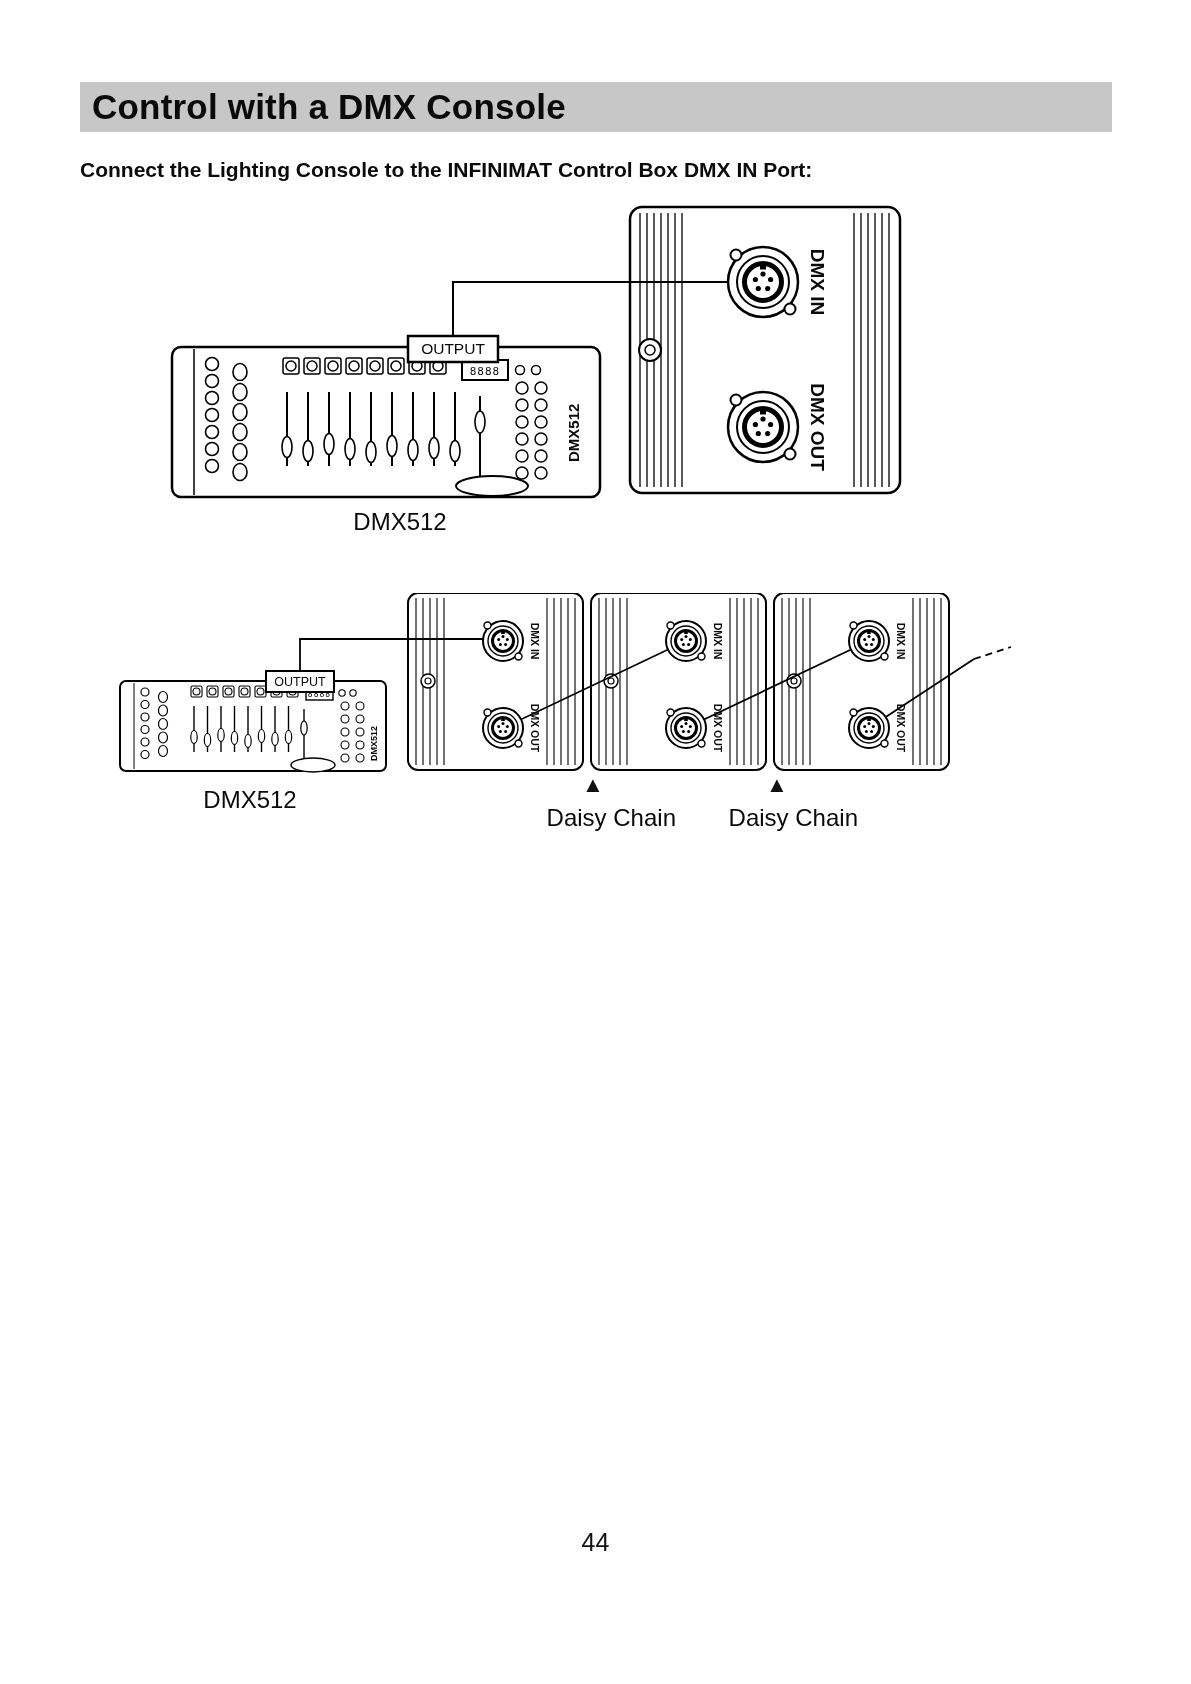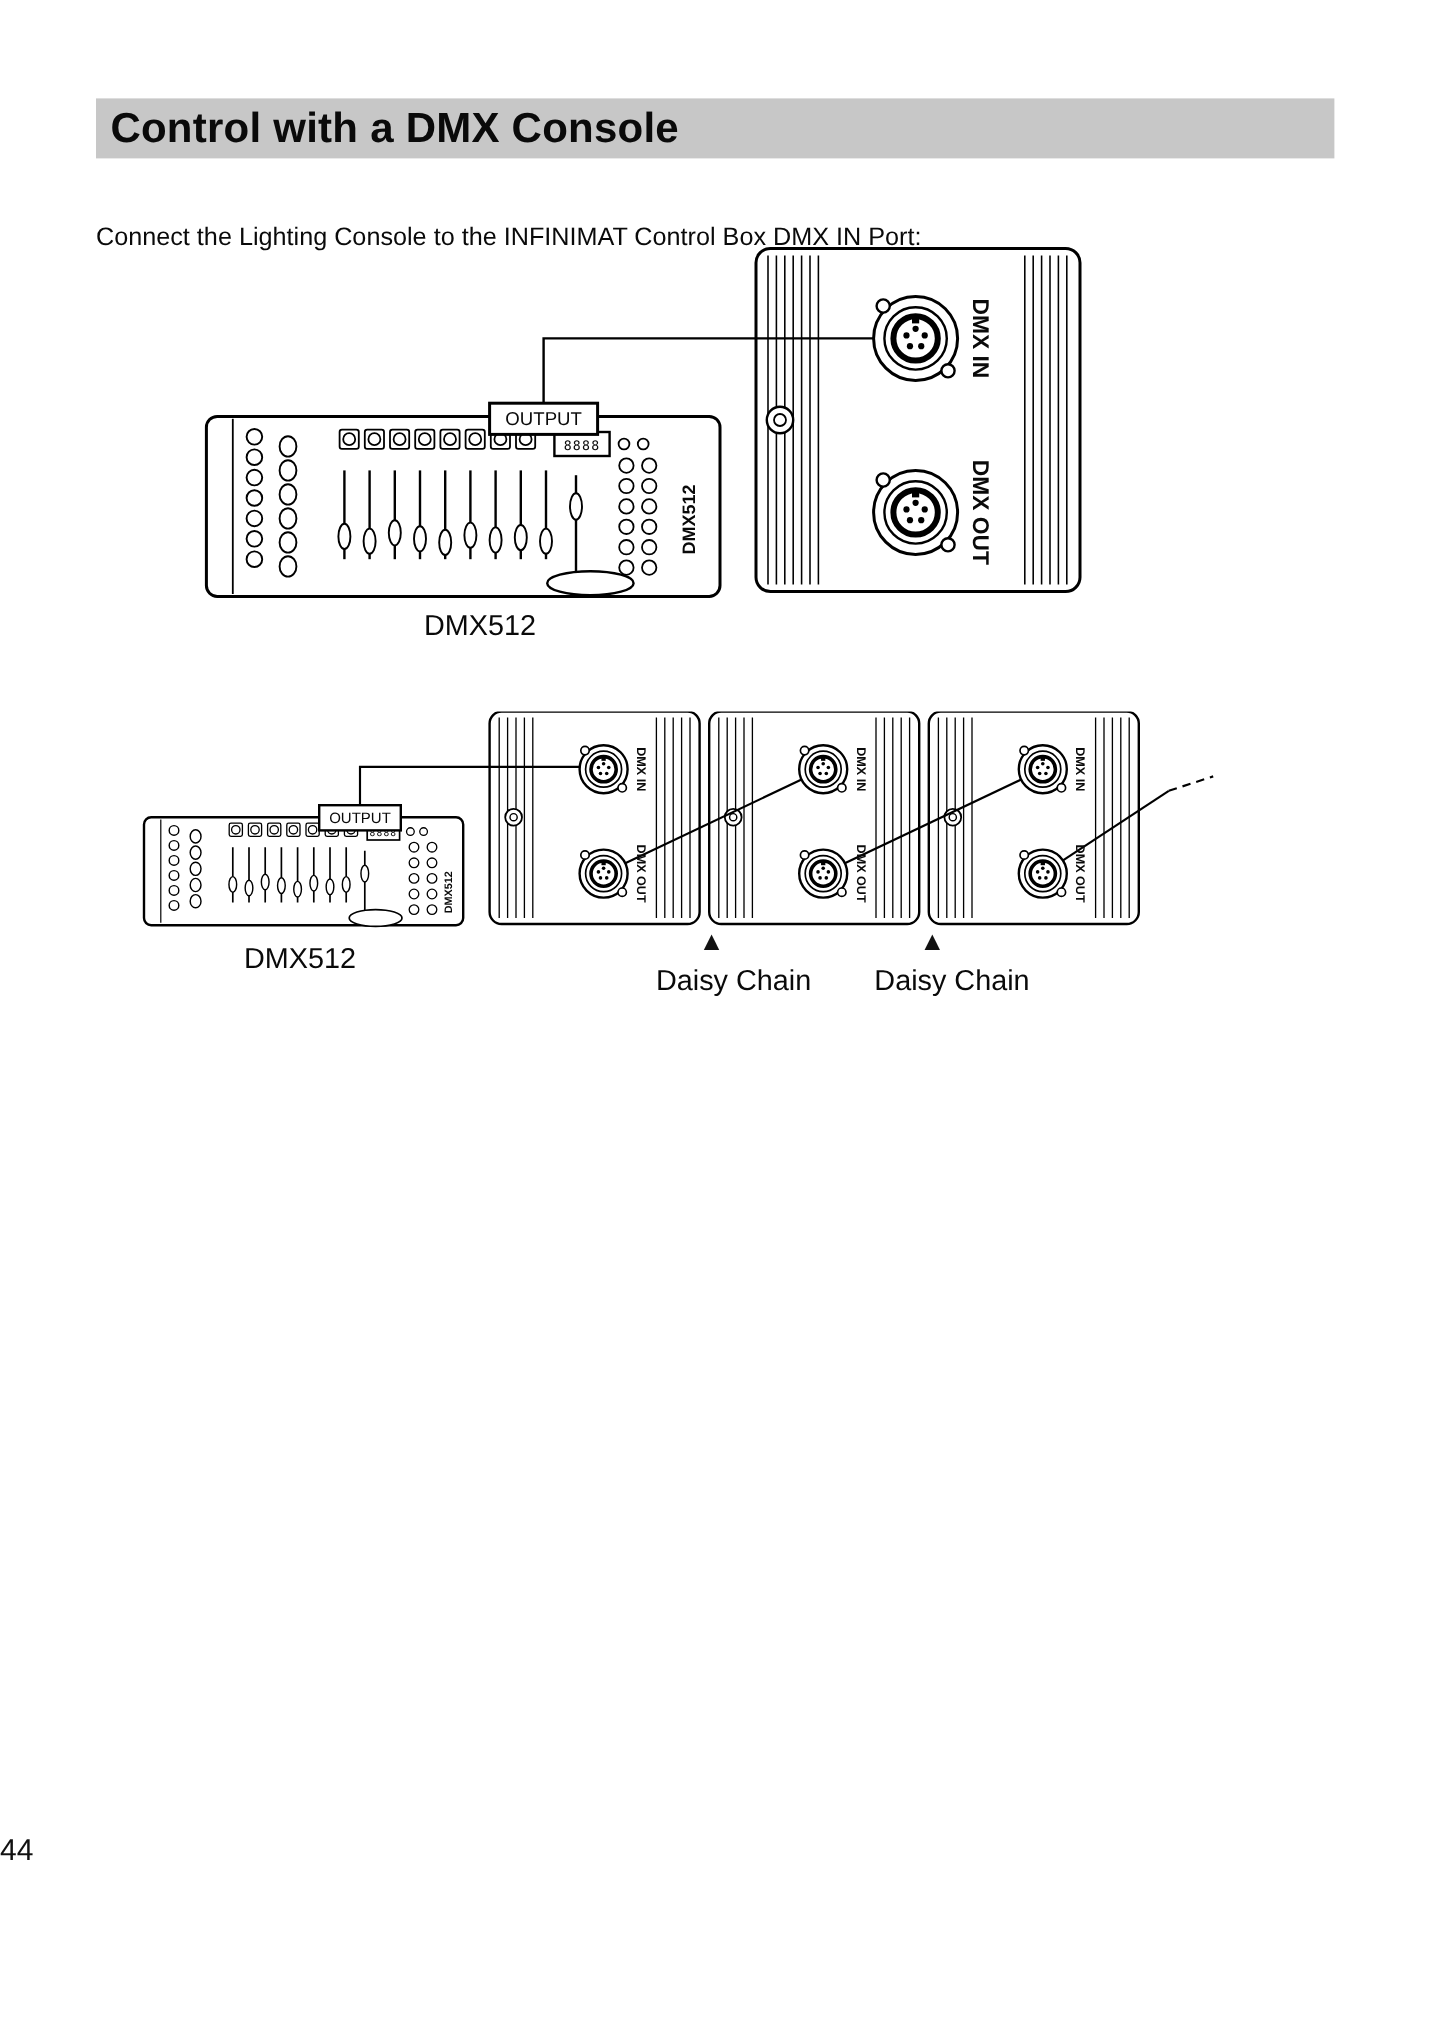--- a/index.html
+++ b/index.html
@@ -24,23 +24,22 @@
     letter-spacing: 0.2px;
     padding-left: 12px;
     color: #0a0a0a;
     text-align: center;
   }
   .instruction {
     position: absolute;
     left: 80px; top: 158px;
     width: 980px;
     font-size: 21px;
-    font-weight: 400;
+    font-weight: 700;
     color: #0a0a0a;
-    margin-top: 28px;
   }
   .diagram-label {
     position: absolute;
     font-size: 24px;
     font-weight: 500;
     text-align: center;
     color: #0a0a0a;
   }
   .chain-arrow {
     position: absolute;
@@ -54,21 +53,21 @@
     width: 160px;
     text-align: right;
     font-size: 24px;
     font-weight: 500;
     color: #0a0a0a;
   }
   .page-number {
     position: absolute;
     left: 0; top: 1528px;
     width: 100%;
-    text-align: left;
+    text-align: center;
     font-size: 25px;
     font-weight: 500;
   }
   svg { position: absolute; }
   svg text { fill: #0a0a0a; font-family: "Liberation Sans", sans-serif; }
   .digital { font-family: "DejaVu Sans Mono", monospace; letter-spacing: 1px; }
 </style>
 </head>
 <body>
 

